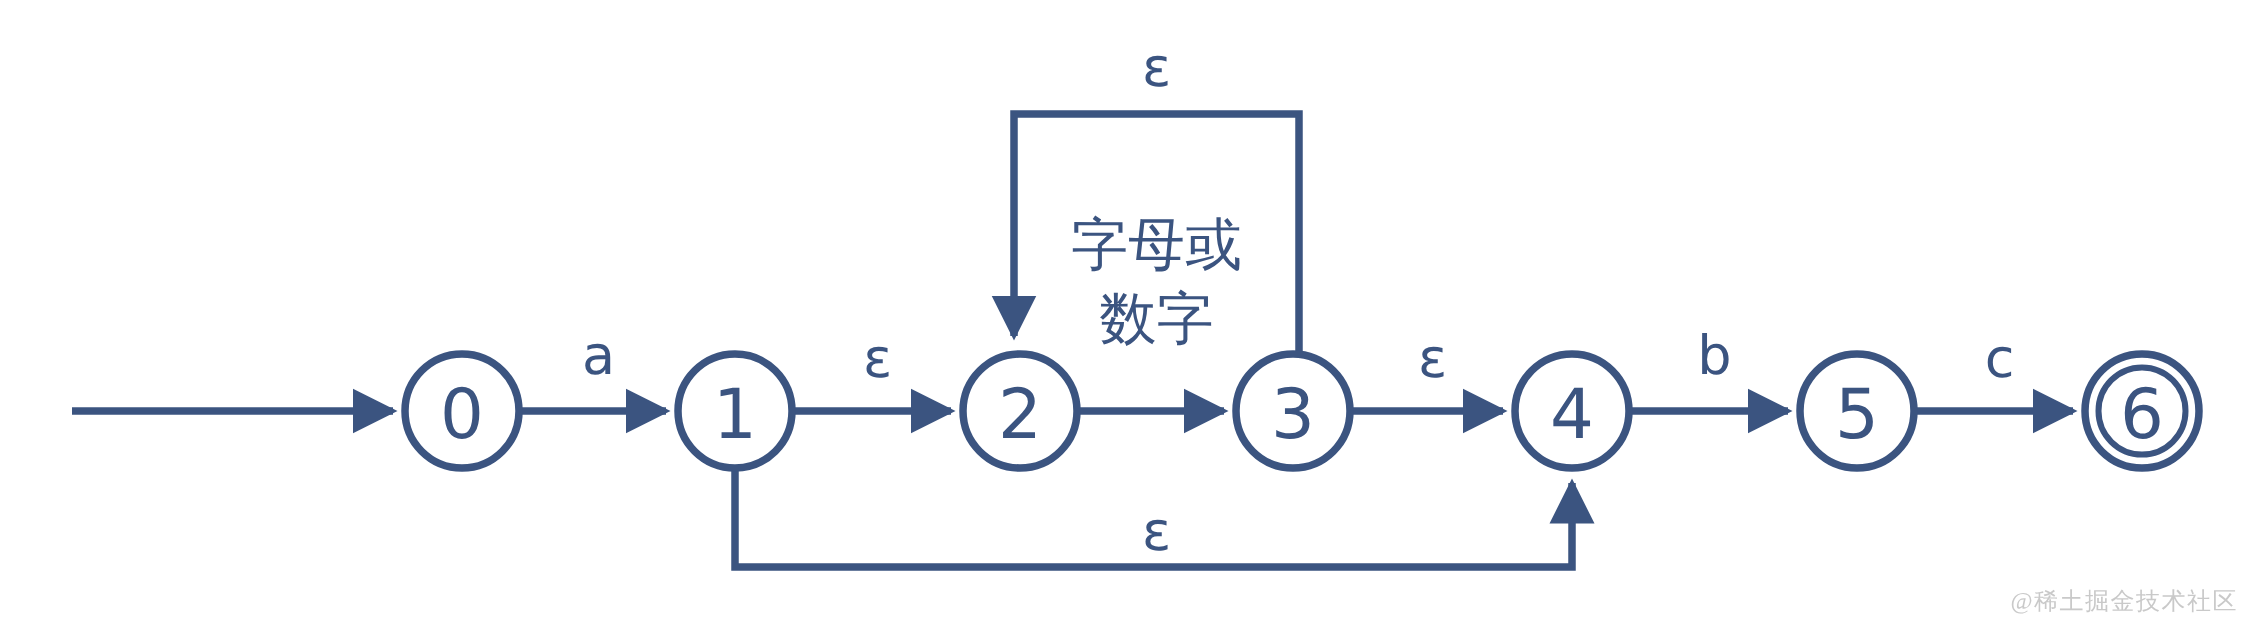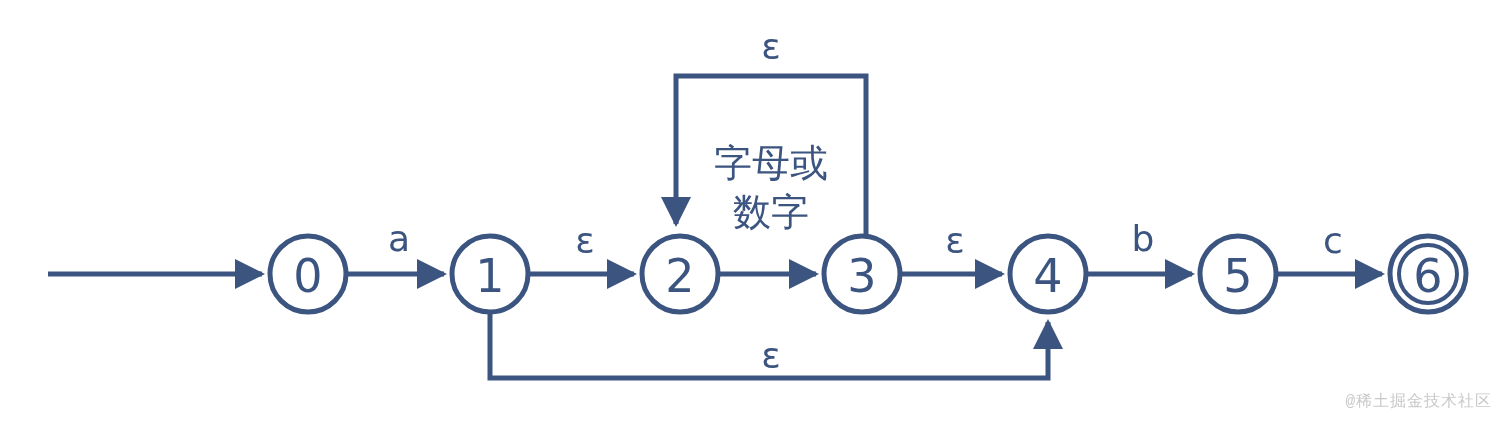--- a/index.html
+++ b/index.html
@@ -44,21 +44,21 @@
   .cjk-label {
     font-family: "DejaVu Sans", sans-serif;
     font-size: 38px;
     text-anchor: middle;
     dominant-baseline: central;
   }
   .watermark {
     position: absolute;
     right: 20px;
     bottom: 12px;
-    font-family: Liberation Mono, monospace;
+    font-family: Liberation Serif, serif;
     font-size: 16px;
     color: #c9c9c9;
     letter-spacing: 1px;
     white-space: nowrap;
     user-select: none;
   }
 </style>
 </head>
 <body>
 

